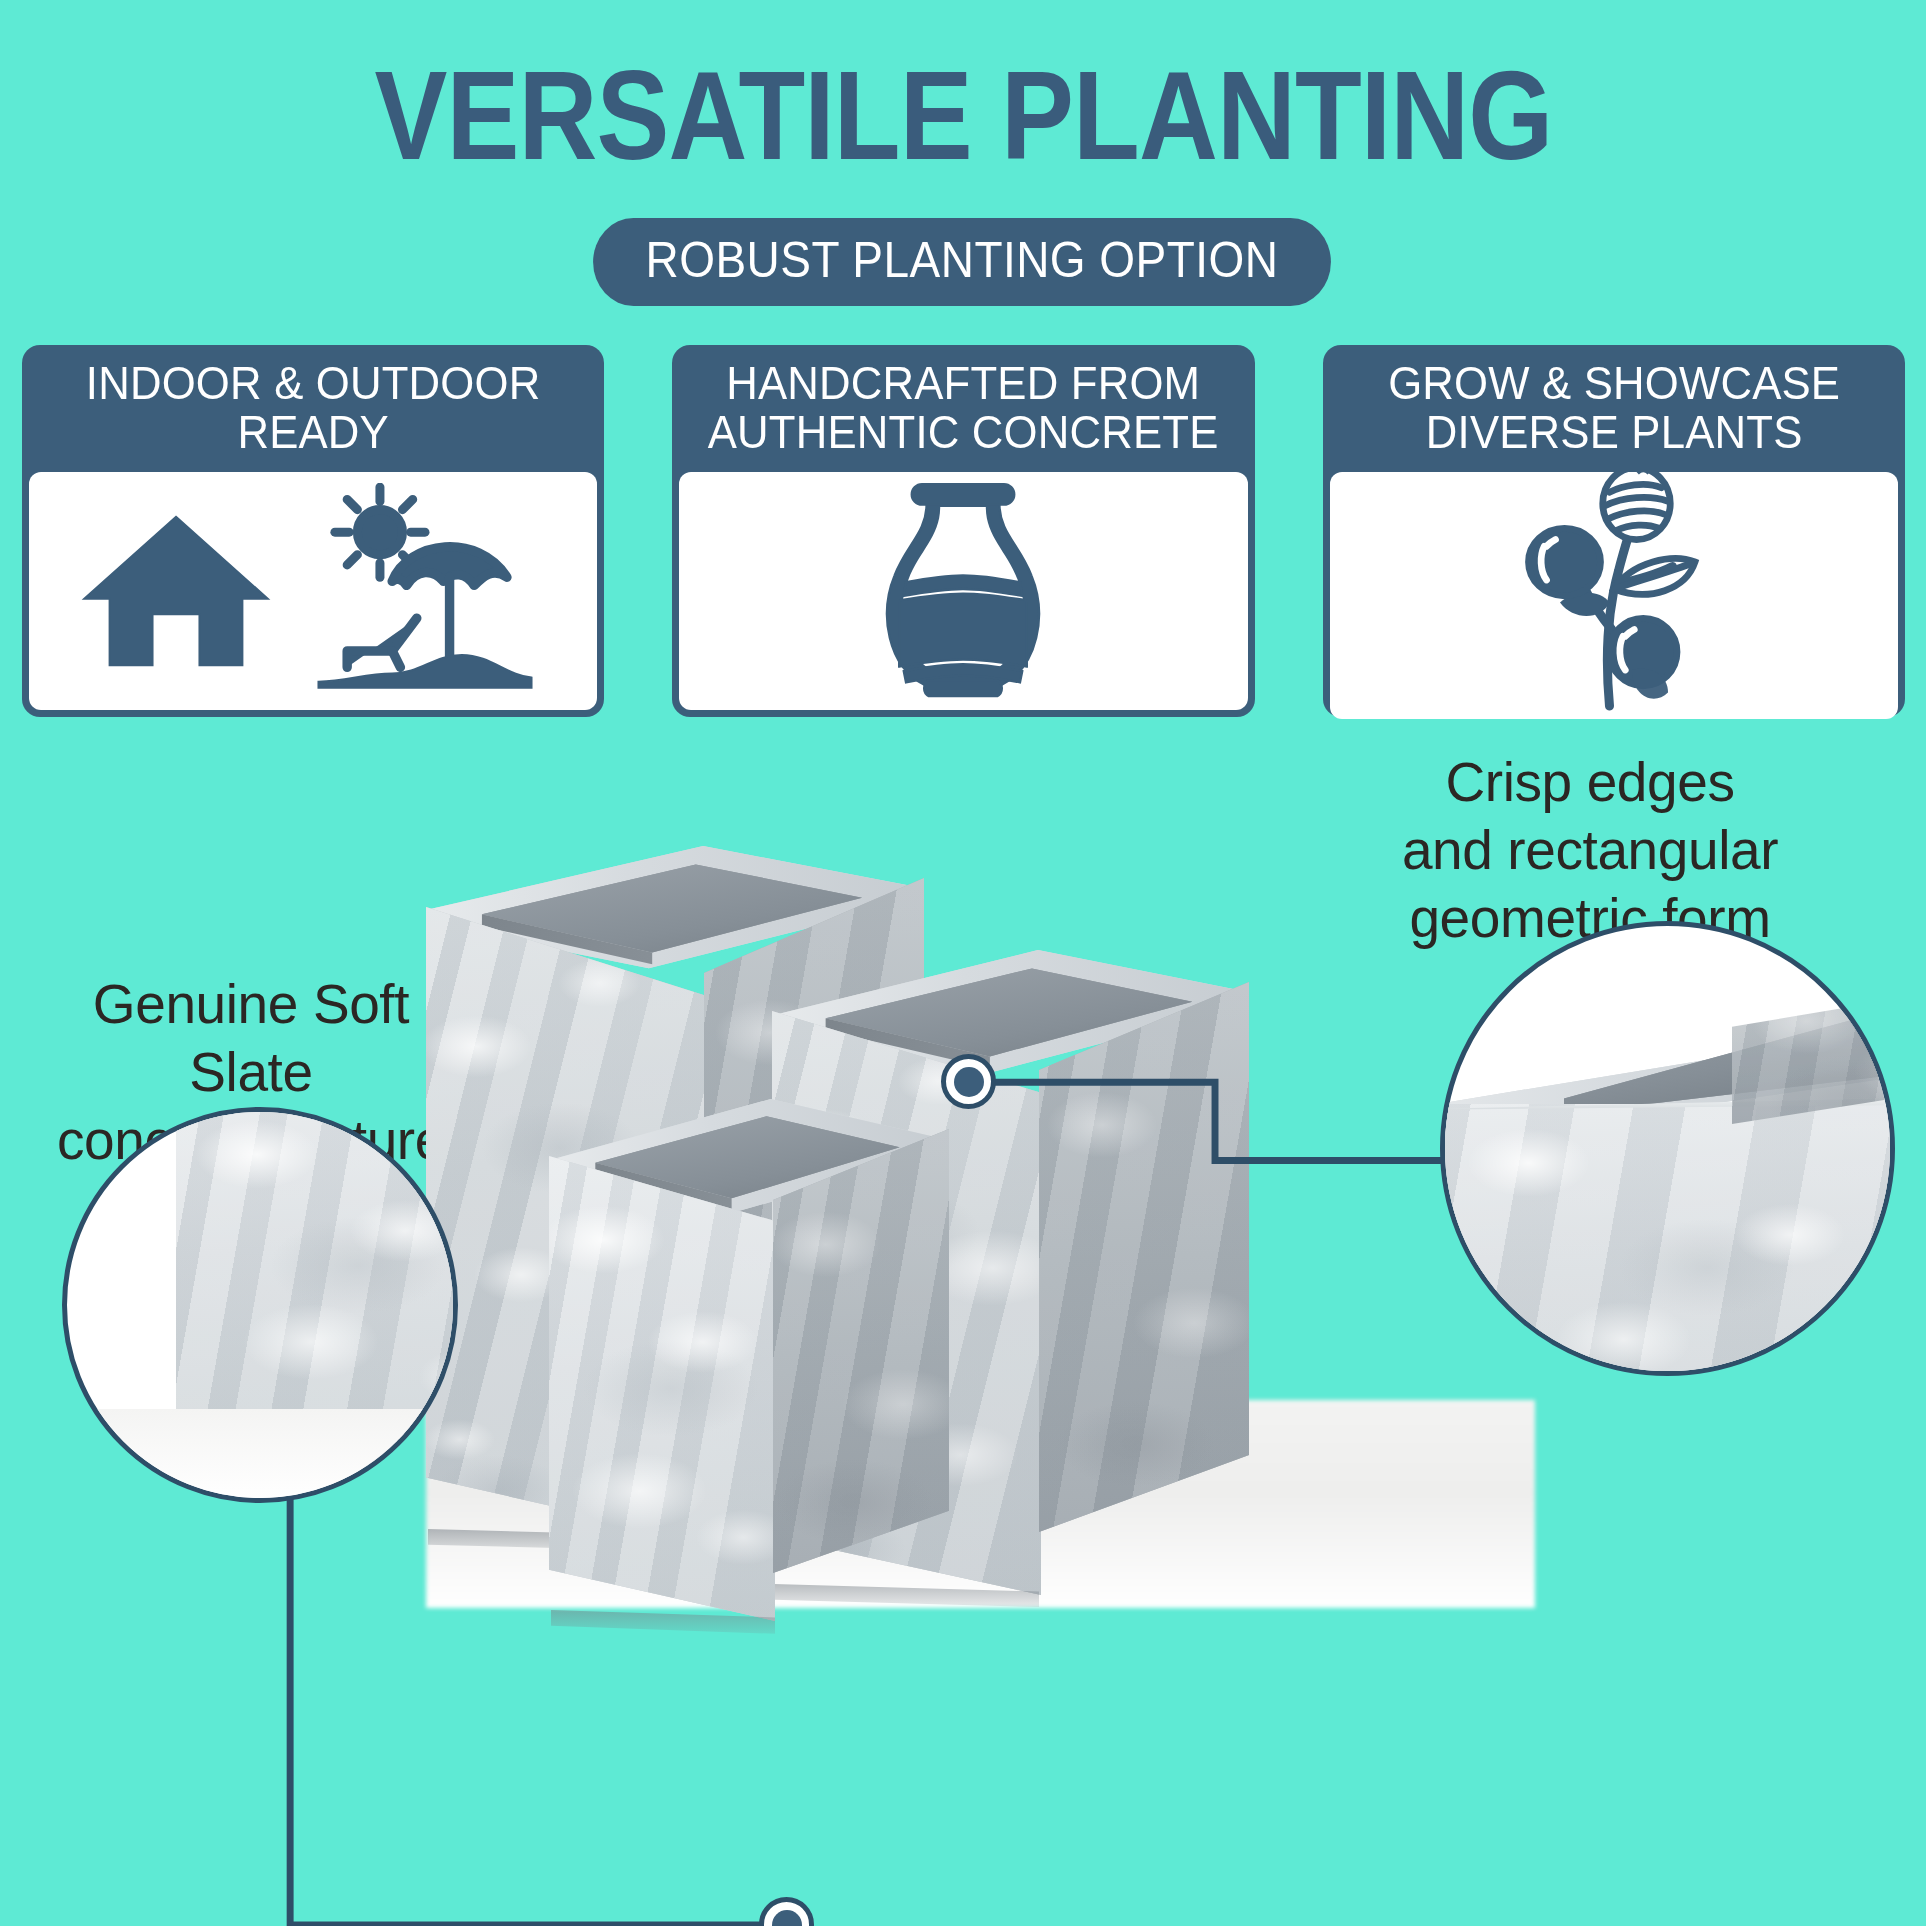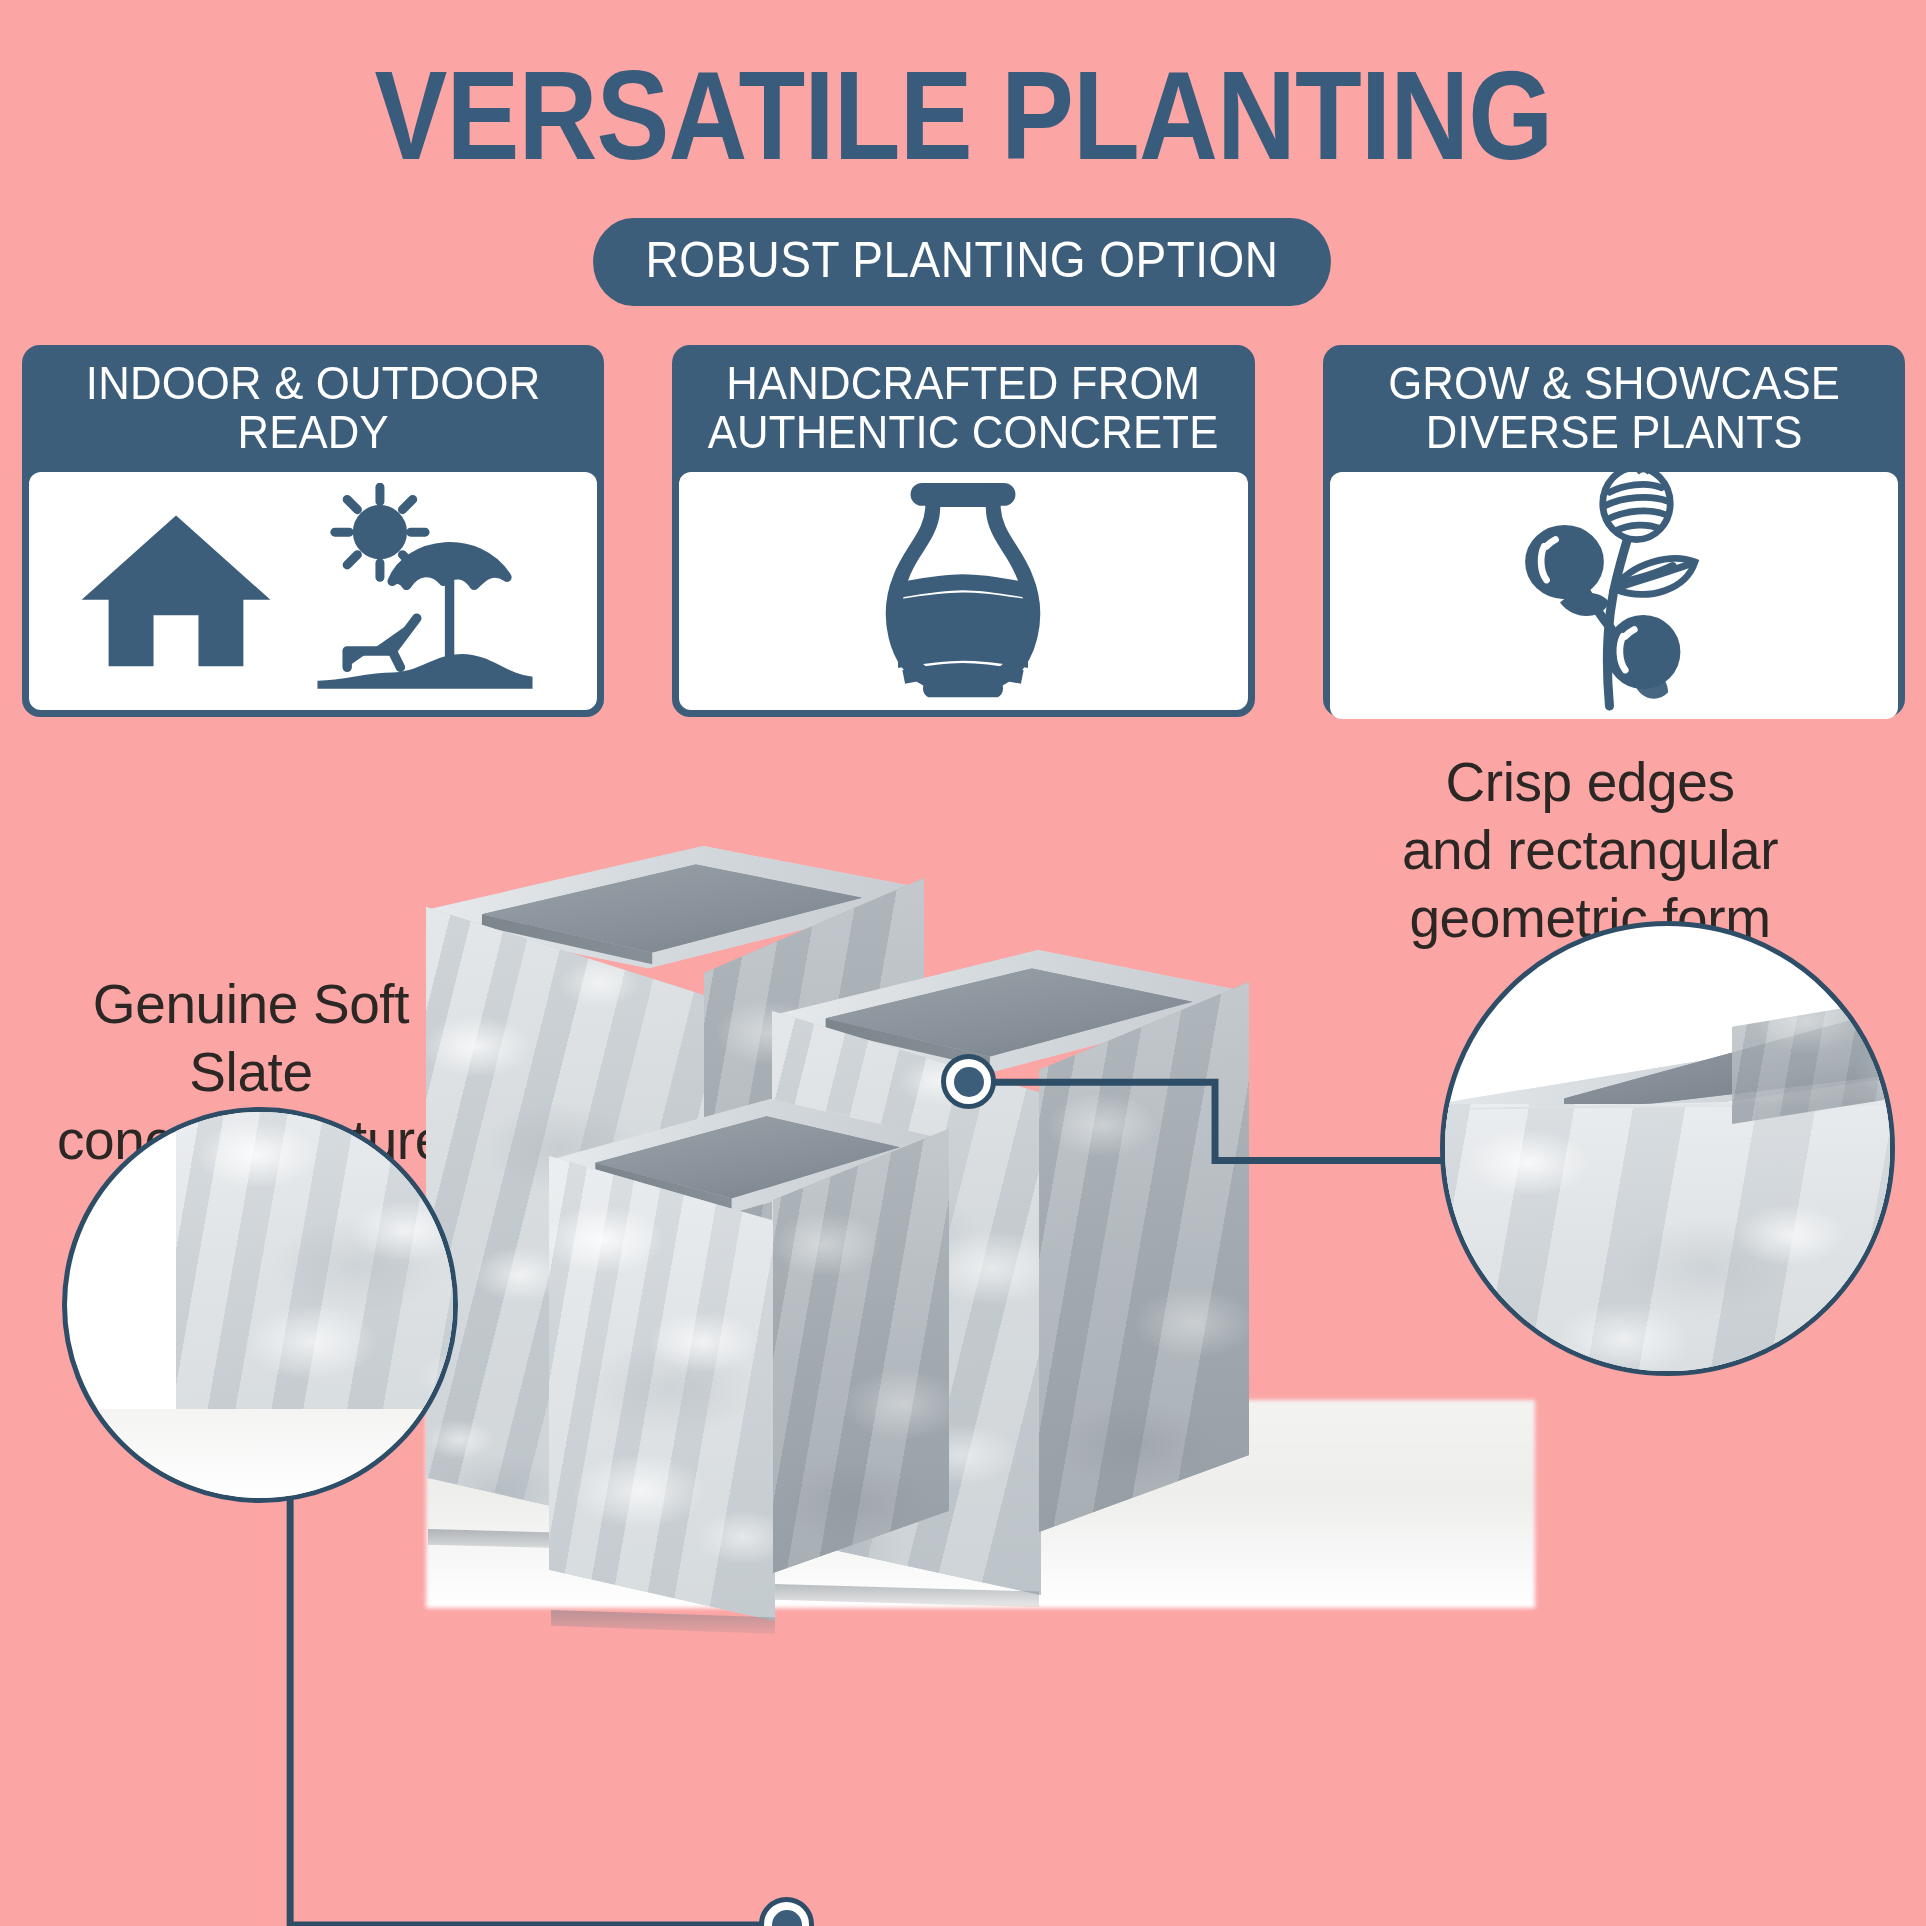--- a/index.html
+++ b/index.html
@@ -3,21 +3,21 @@
 <meta charset="utf-8">
 <style>
   html,body{margin:0;padding:0;}
   body{
     width:1927px;height:1927px;
     background:#ffffff;
     font-family:"Liberation Sans", sans-serif;
     overflow:hidden;
     position:relative;
   }
-  #page{position:absolute;inset:0;background:#fca5a5;}
+  #page{position:absolute;inset:0;background:#5eead4;}
 
   
   .title{
     position:absolute;left:0;right:0;top:51px;
     text-align:center;
     font-family:"Liberation Sans", sans-serif;
     font-weight:bold;
     font-size:127px;
     letter-spacing:-1px;
     line-height:1.02;

